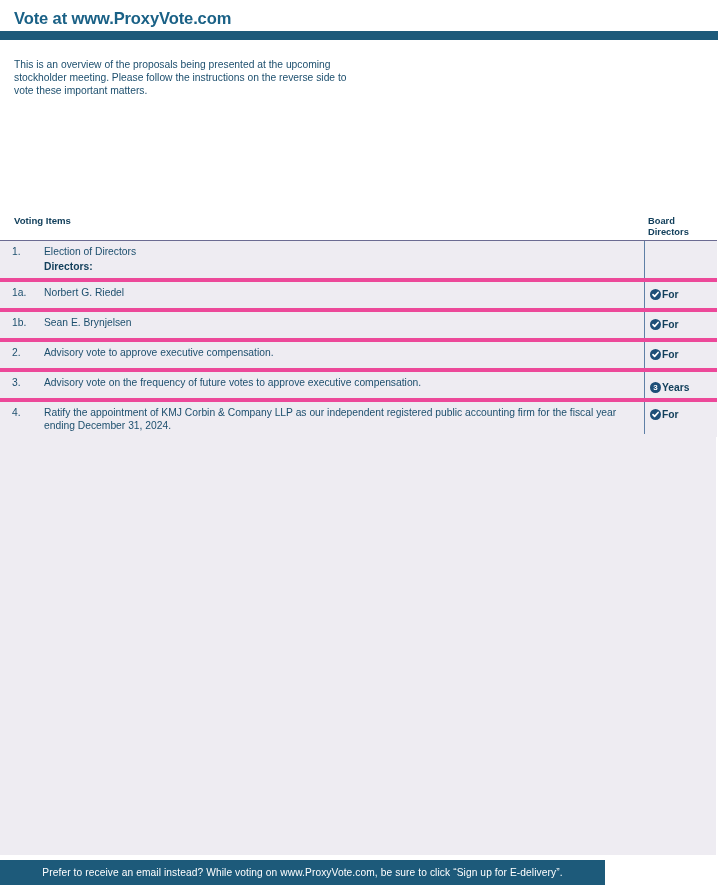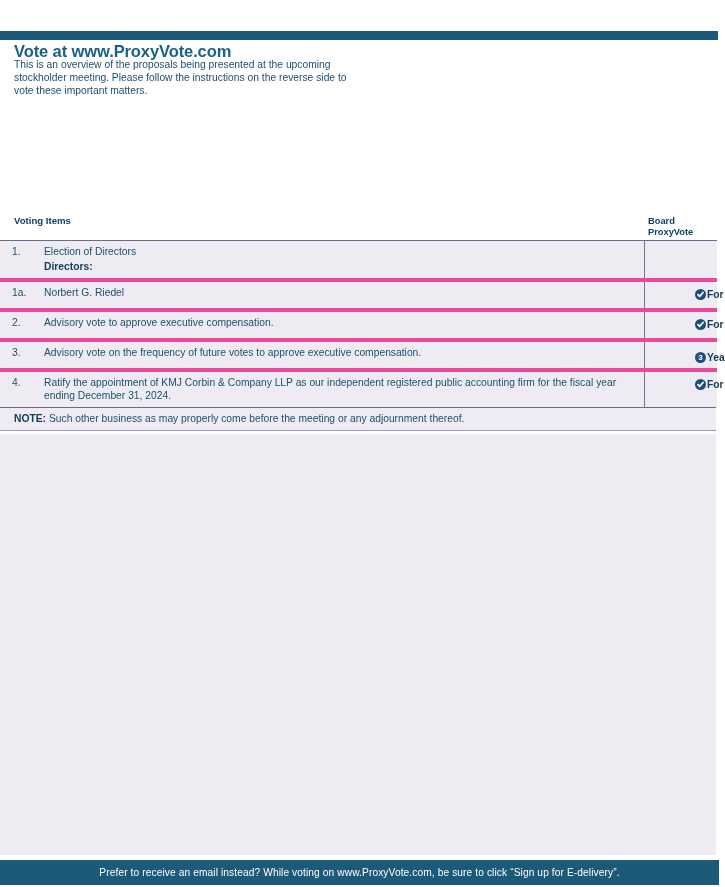--- a/index.html
+++ b/index.html
@@ -13,21 +13,20 @@
     font-family: "Liberation Sans", sans-serif;
     color: #1d4f6e;
     position: relative;
     overflow: hidden;
   }
 
   
   .top-header {
     padding: 8px 0 0 14px;
     height: 23px;
-    margin-top: 33px;
   }
   .site-title {
     font-size: 16.5px;
     font-weight: bold;
     color: #1a6186;
     letter-spacing: -0.1px;
     line-height: 20px;
   }
   .header-rule {
     position: absolute;
@@ -130,21 +129,20 @@
     margin-top: 2px;
   }
   .rec {
     padding: 4px 0 4px 5px;
     white-space: nowrap;
   }
   .rec-inner {
     display: inline-flex;
     align-items: center;
     gap: 1px;
-    margin-left: 45px;
   }
   .badge {
     display: inline-flex;
     align-items: center;
     justify-content: center;
     width: 11px;
     height: 11px;
     border-radius: 50%;
     background: #1d4f78;
     color: #ffffff;
@@ -180,21 +178,21 @@
     width: 716px;
     height: 421px;
     background: #eeecf2;
   }
 
   
   .footer-bar {
     position: absolute;
     left: 0;
     top: 860px;
-    width: 719px;
+    width: 605px;
     height: 25px;
     background: #1d5a7a;
     display: flex;
     align-items: center;
     justify-content: center;
   }
   .footer-text {
     color: #ffffff;
     font-size: 10.2px;
     letter-spacing: 0.1px;
@@ -211,21 +209,21 @@
 <div class="intro">
   <p class="intro-body">This is an overview of the proposals being presented at the upcoming stockholder meeting. Please follow the instructions on the reverse side to vote these important matters.</p>
 </div>
 
 <div class="ballot">
 
   <div class="col-head">
     <div class="col-head-left">Voting Items</div>
     <div class="col-head-right">
       <span>Board</span><br>
-      <span>ProxyVote</span>
+      <span>Directors</span>
     </div>
   </div>
 
   <table class="items">
     <tbody>
 
       <tr class="first-row">
         <td class="c-num">
             <div class="num">1.</div>
           </td>
@@ -254,80 +252,100 @@
               <svg width="11" height="11" viewBox="0 0 11 11">
                     <path d="M3 5.6 L4.6 7.3 L8.1 3.5" stroke="#ffffff" stroke-width="1.7" fill="none" stroke-linecap="round" stroke-linejoin="round"></path>
                   </svg>
             </span>
             <span class="rec-text">For</span>
           </span>
         </div>
           </td>
       </tr>
 
-
-      <tr>
-        <td class="c-num">
-            <div class="num">2.</div>
-          </td>
-        <td class="c-label">
-            <div class="label">Advisory vote to approve executive compensation.</div>
+      <tr>
+        <td class="c-num">
+            <div class="num">1b.</div>
+          </td>
+        <td class="c-label">
+            <div class="label">Sean E. Brynjelsen</div>
           </td>
         <td class="c-rec">
             <div class="rec">
           <span class="rec-inner">
             <span class="badge">
               <svg width="11" height="11" viewBox="0 0 11 11">
                     <path d="M3 5.6 L4.6 7.3 L8.1 3.5" stroke="#ffffff" stroke-width="1.7" fill="none" stroke-linecap="round" stroke-linejoin="round"></path>
                   </svg>
             </span>
             <span class="rec-text">For</span>
           </span>
         </div>
           </td>
       </tr>
 
       <tr>
         <td class="c-num">
-            <div class="num">3.</div>
-          </td>
-        <td class="c-label">
-            <div class="label">Advisory vote on the frequency of future votes to approve executive compensation.</div>
-          </td>
-        <td class="c-rec">
-            <div class="rec">
-          <span class="rec-inner">
-            <span class="badge">3</span>
-            <span class="rec-text">Years</span>
-          </span>
-        </div>
-          </td>
-      </tr>
-
-      <tr>
-        <td class="c-num">
-            <div class="num">4.</div>
-          </td>
-        <td class="c-label">
-            <div class="label">Ratify the appointment of KMJ Corbin &amp; Company LLP as our independent registered public accounting firm for the fiscal year ending December 31, 2024.</div>
+            <div class="num">2.</div>
+          </td>
+        <td class="c-label">
+            <div class="label">Advisory vote to approve executive compensation.</div>
           </td>
         <td class="c-rec">
             <div class="rec">
           <span class="rec-inner">
             <span class="badge">
               <svg width="11" height="11" viewBox="0 0 11 11">
                     <path d="M3 5.6 L4.6 7.3 L8.1 3.5" stroke="#ffffff" stroke-width="1.7" fill="none" stroke-linecap="round" stroke-linejoin="round"></path>
                   </svg>
             </span>
             <span class="rec-text">For</span>
           </span>
         </div>
           </td>
       </tr>
 
+      <tr>
+        <td class="c-num">
+            <div class="num">3.</div>
+          </td>
+        <td class="c-label">
+            <div class="label">Advisory vote on the frequency of future votes to approve executive compensation.</div>
+          </td>
+        <td class="c-rec">
+            <div class="rec">
+          <span class="rec-inner">
+            <span class="badge">3</span>
+            <span class="rec-text">Years</span>
+          </span>
+        </div>
+          </td>
+      </tr>
+
+      <tr>
+        <td class="c-num">
+            <div class="num">4.</div>
+          </td>
+        <td class="c-label">
+            <div class="label">Ratify the appointment of KMJ Corbin &amp; Company LLP as our independent registered public accounting firm for the fiscal year ending December 31, 2024.</div>
+          </td>
+        <td class="c-rec">
+            <div class="rec">
+          <span class="rec-inner">
+            <span class="badge">
+              <svg width="11" height="11" viewBox="0 0 11 11">
+                    <path d="M3 5.6 L4.6 7.3 L8.1 3.5" stroke="#ffffff" stroke-width="1.7" fill="none" stroke-linecap="round" stroke-linejoin="round"></path>
+                  </svg>
+            </span>
+            <span class="rec-text">For</span>
+          </span>
+        </div>
+          </td>
+      </tr>
+
     </tbody>
   </table>
 
   <div class="note-row">
     <b>NOTE:</b><span> Such other business as may properly come before the meeting or any adjournment thereof.</span>
   </div>
 
 </div>
 
 <div class="body-panel"></div>

